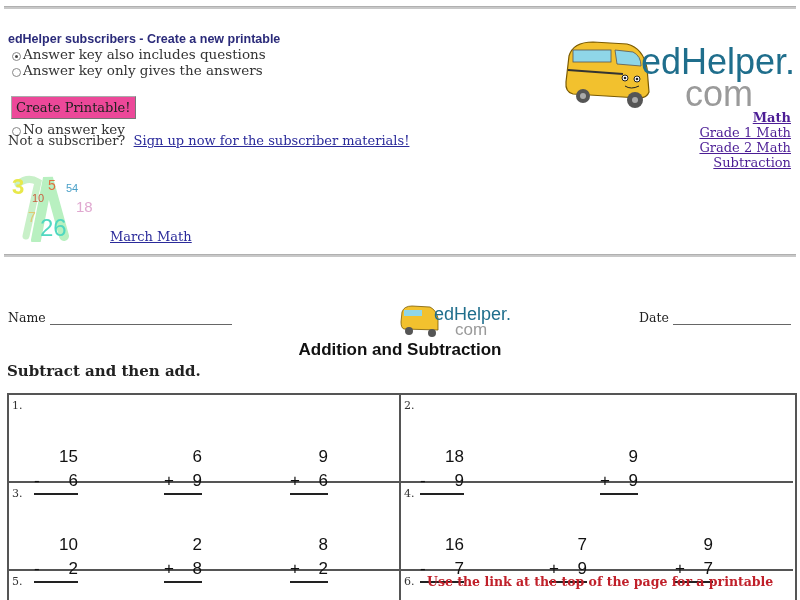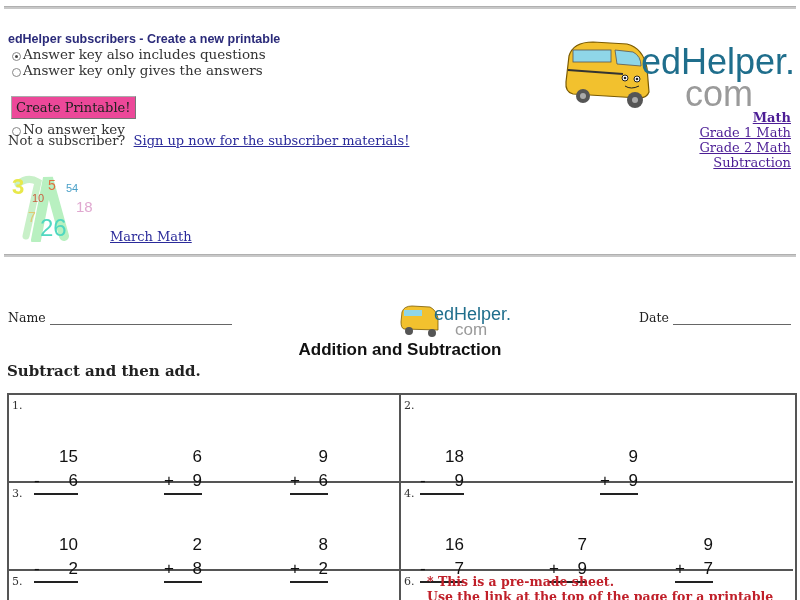--- a/index.html
+++ b/index.html
@@ -237,17 +237,16 @@
       <div class="top" style="text-align:center;">14</div>
     </div>
     <div class="prob" style="left:215px; width:30px;">
       <div class="top">7</div>
     </div>
   </div>
 
   <div class="cell">
     <span class="num">6.</span>
     <div class="note">
-      <div>* This is a pre-made sheet.</div>
       <div>Use the link at the top of the page for a printable</div>
     </div>
   </div>
 </div>
 
 </body></html>

